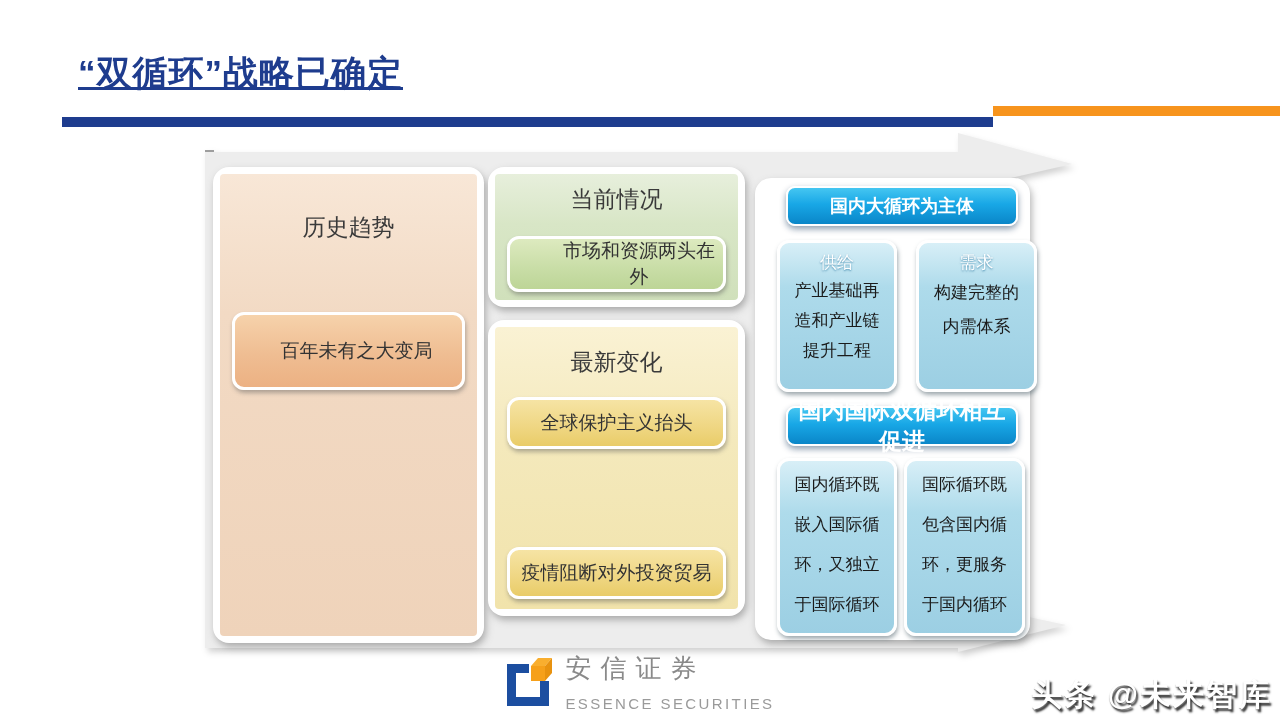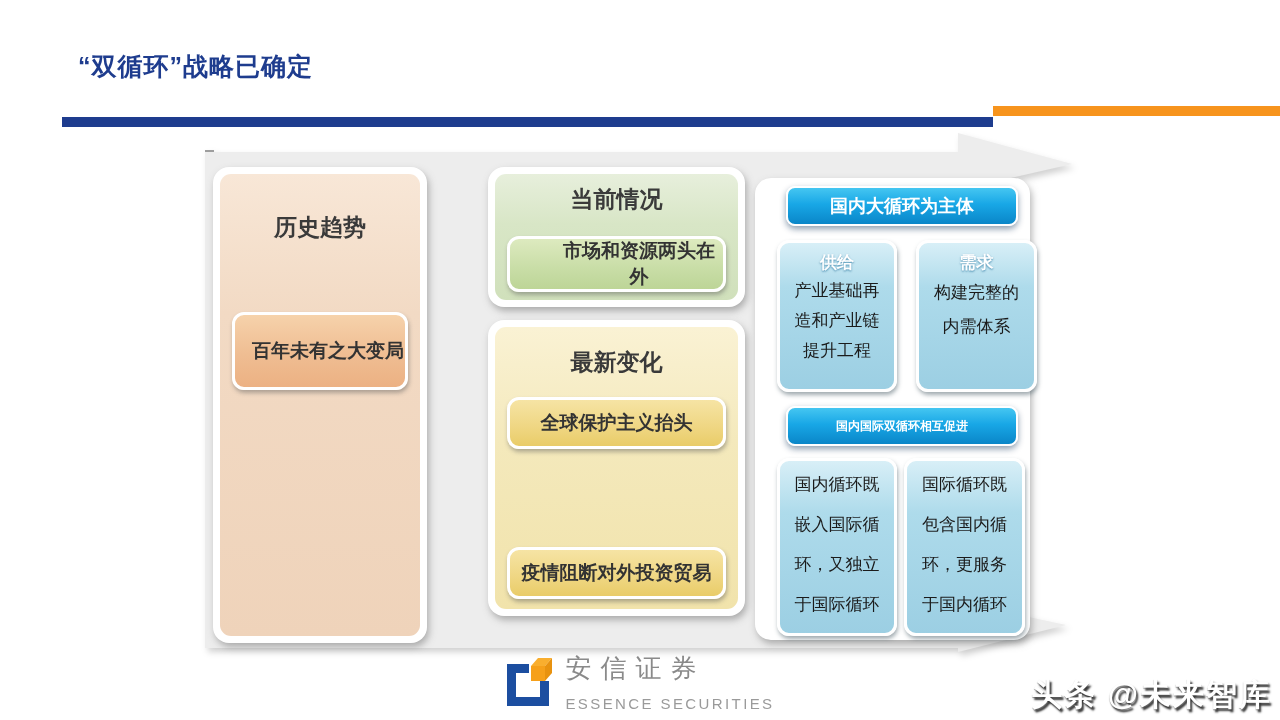--- a/index.html
+++ b/index.html
@@ -4,34 +4,34 @@
 <style>
   html,body { margin:0; padding:0; background:#fff; }
   .slide {
     position:relative; width:1280px; height:720px; overflow:hidden;
     background:#fff; font-family:"Liberation Sans", sans-serif;
   }
 
   
   .title {
     position:absolute; left:78px; top:50px;
-    font-size:25px; font-weight:bold; color:#1e3c8e; letter-spacing:1px;
+    font-size:35px; font-weight:bold; color:#1e3c8e; letter-spacing:1px;text-decoration:underline;
   }
   .rule-blue   { position:absolute; left:62px;  top:117px; width:931px; height:10px; background:#1e3c8e; }
   .rule-orange { position:absolute; left:993px; top:106px; width:287px; height:10px; background:#f7941d; }
 
   
   .arrow-svg { position:absolute; left:0; top:0; filter:drop-shadow(3px 4px 3px rgba(0,0,0,0.18)); }
 
   
   .panel {
     position:absolute; background:#fff; border-radius:16px;
     box-shadow:2px 4px 7px rgba(110,110,110,0.5); z-index:2;
   }
-  .panel-fill { position:absolute; left:7px; top:7px; right:7px; bottom:7px; border-radius:11px;font-weight:bold; }
+  .panel-fill { position:absolute; left:7px; top:7px; right:7px; bottom:7px; border-radius:4px; }
   .col-header {
     position:absolute; left:0; right:0; text-align:center;
     font-size:23px; color:#3a3a3a;
   }
   .chip {
     position:absolute; display:flex; align-items:center; justify-content:center;
     border:3px solid #fff; border-radius:12px; text-align:center;
     font-size:19px; color:#333; box-shadow:1px 3px 4px rgba(90,90,90,0.45);
   }
   .ml { white-space:pre-line; line-height:36px; }
@@ -50,21 +50,21 @@
     background:linear-gradient(180deg,#45c6f1 0%,#18a7e6 45%,#0a86c8 100%);
     border:2px solid #fff; border-radius:9px; color:#fff; font-weight:bold;
     box-shadow:0 3px 6px rgba(0,40,80,0.45); text-align:center;
   }
   .blue-box {
     position:absolute; border:3px solid #fff; border-radius:12px; text-align:center;
     background:linear-gradient(180deg,#d8eff7 0%,#aedbeb 30%,#9ccfe3 100%);
     box-shadow:1px 3px 4px rgba(70,90,100,0.5);
   }
   .blue-box .bb-title {
-    margin-top:8px; font-size:17px; font-weight:bold; color:#fff;
+    margin-top:8px; font-size:17px; font-weight:normal; color:#fff;
     text-shadow:0 1px 2px rgba(0,90,140,0.65);
   }
   .blue-box .bb-body { font-size:17px; color:#1b1b1b; line-height:30px; white-space:pre-line; margin-top:2px; }
   .blue-box .bb-only { font-size:17px; color:#1b1b1b; line-height:40px; white-space:pre-line; margin-top:4px; }
 
   
   .footer {
     position:absolute; left:0; right:0; bottom:8px; height:60px;
     display:flex; align-items:center; justify-content:center; gap:12px;
   }
@@ -85,21 +85,21 @@
   <div class="rule-orange"></div>
   <div class="rule-blue"></div>
 
   <svg class="arrow-svg" width="1280" height="720" viewBox="0 0 1280 720">
     <rect x="205" y="150" width="9" height="28" fill="#9e9e9e"></rect>
     <rect x="205" y="152" width="753" height="496" fill="#ededed"></rect>
     <polygon points="958,133 1072,164 958,190" fill="#ededed"></polygon>
     <polygon points="958,602 1066,625 958,652" fill="#ededed"></polygon>
   </svg>
 
-  <div class="panel" style="left:213px; top:167px; width:214px; height:476px;">
+  <div class="panel" style="left:213px; top:167px; width:271px; height:476px;">
     <div class="panel-fill fill-peach">
       <div class="col-header" style="top:38px;">历史趋势</div>
       <div class="chip chip-orange" style="left:12px; right:12px; top:138px; height:72px;padding-left:16px;">百年未有之大变局</div>
     </div>
   </div>
 
   <div class="panel" style="left:488px; top:167px; width:257px; height:140px;">
     <div class="panel-fill fill-green">
       <div class="col-header" style="top:10px;">当前情况</div>
       <div class="chip chip-green" style="left:12px; right:12px; top:62px; height:50px;padding-left:45px;">市场和资源两头在外</div>
@@ -124,21 +124,21 @@
 造和产业链
 提升工程</div>
     </div>
 
     <div class="blue-box" style="left:161px; top:62px; width:115px; height:146px;">
       <div class="bb-title">需求</div>
       <div class="bb-body" style="line-height:34px;">构建完整的
 内需体系</div>
     </div>
 
-    <div class="blue-header" style="left:31px; top:228px; width:228px; height:36px; font-size:12px;">国内国际双循环相互促进</div>
+    <div class="blue-header" style="left:31px; top:228px; width:228px; height:36px; font-size:23px;">国内国际双循环相互促进</div>
 
     <div class="blue-box" style="left:22px; top:280px; width:114px; height:172px;">
       <div class="bb-only">国内循环既
 嵌入国际循
 环，又独立
 于国际循环</div>
     </div>
 
     <div class="blue-box" style="left:149px; top:280px; width:115px; height:172px;">
       <div class="bb-only">国际循环既

